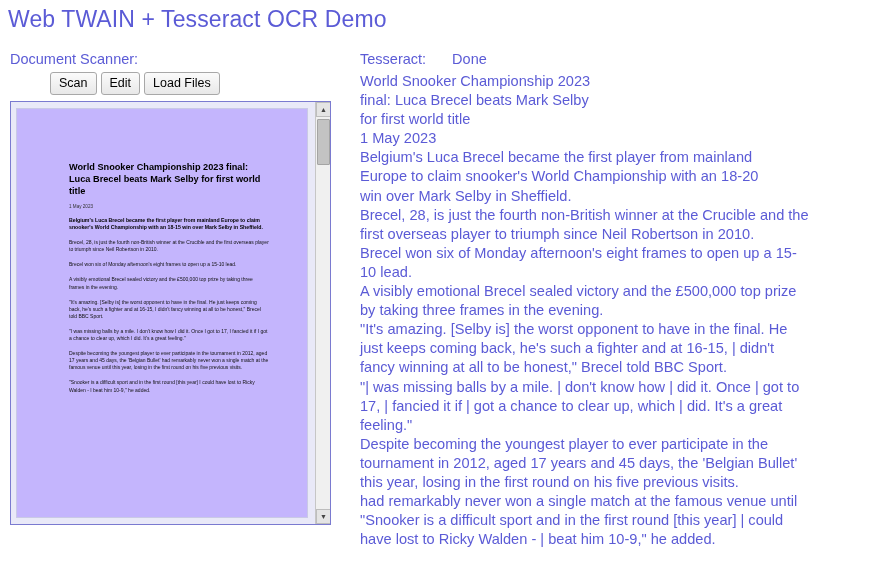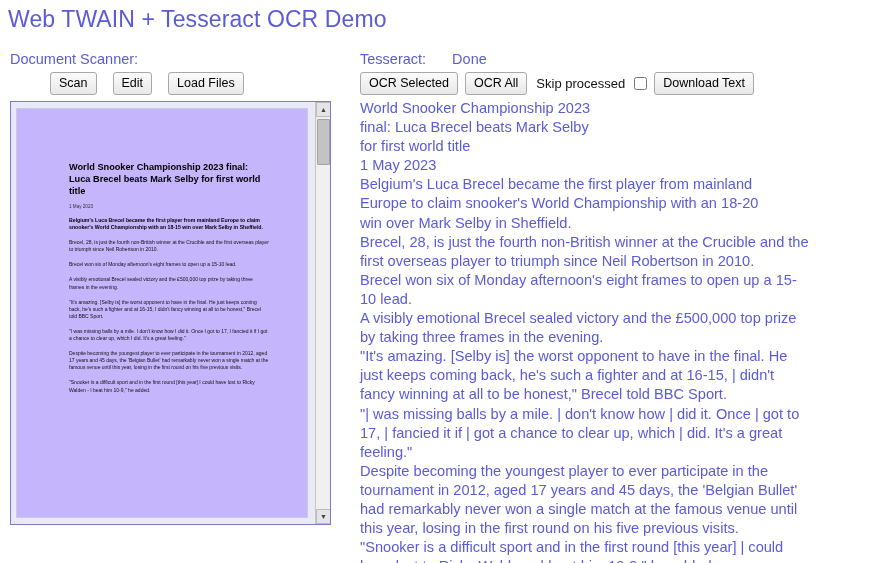--- a/index.html
+++ b/index.html
@@ -38,21 +38,21 @@
     width: 335px;
   }
   .section-label {
     color: #5b5bd6;
     font-size: 14.5px;
     line-height: 18px;
     margin-bottom: 4px;
   }
   .btn-row {
     display: flex;
-    gap: 16px;
+    gap: 4px;
     align-items: center;
     margin-bottom: 6px;
     padding-left: 40px;
   }
   button.ui-btn {
     font-family: "Liberation Sans", sans-serif;
     font-size: 12.5px;
     color: #000;
     background: #efefef;
     background: linear-gradient(#fbfbfb, #e8e8e8);
@@ -252,27 +252,20 @@
     </div>
   </div>
 
   <div class="right-col">
 
     <div class="ocr-status-row">
       <span class="ocr-label">Tesseract:</span>
       <span class="ocr-status">Done</span>
     </div>
 
-    <div class="ocr-toolbar">
-      <button class="ui-btn">OCR Selected</button>
-      <button class="ui-btn">OCR All</button>
-      <span class="skip-label">Skip processed</span>
-      <input class="cb" type="checkbox" style="">
-      <button class="ui-btn">Download Text</button>
-    </div>
 
     <div class="ocr-text">
       <p>World Snooker Championship 2023</p>
       <p>final: Luca Brecel beats Mark Selby</p>
       <p>for first world title</p>
       <p>1 May 2023</p>
       <p>Belgium's Luca Brecel became the first player from mainland</p>
       <p>Europe to claim snooker's World Championship with an 18-20</p>
       <p>win over Mark Selby in Sheffield.</p>
       <p>Brecel, 28, is just the fourth non-British winner at the Crucible and the</p>
@@ -282,20 +275,20 @@
       <p>A visibly emotional Brecel sealed victory and the £500,000 top prize</p>
       <p>by taking three frames in the evening.</p>
       <p>"It's amazing. [Selby is] the worst opponent to have in the final. He</p>
       <p>just keeps coming back, he's such a fighter and at 16-15, | didn't</p>
       <p>fancy winning at all to be honest," Brecel told BBC Sport.</p>
       <p>"| was missing balls by a mile. | don't know how | did it. Once | got to</p>
       <p>17, | fancied it if | got a chance to clear up, which | did. It's a great</p>
       <p>feeling."</p>
       <p>Despite becoming the youngest player to ever participate in the</p>
       <p>tournament in 2012, aged 17 years and 45 days, the 'Belgian Bullet'</p>
+      <p>this year, losing in the first round on his five previous visits.</p>
       <p>had remarkably never won a single match at the famous venue until</p>
-      <p>this year, losing in the first round on his five previous visits.</p>
       <p>"Snooker is a difficult sport and in the first round [this year] | could</p>
       <p>have lost to Ricky Walden - | beat him 10-9," he added.</p>
     </div>
   </div>
 
 </div>
 
 </body></html>

